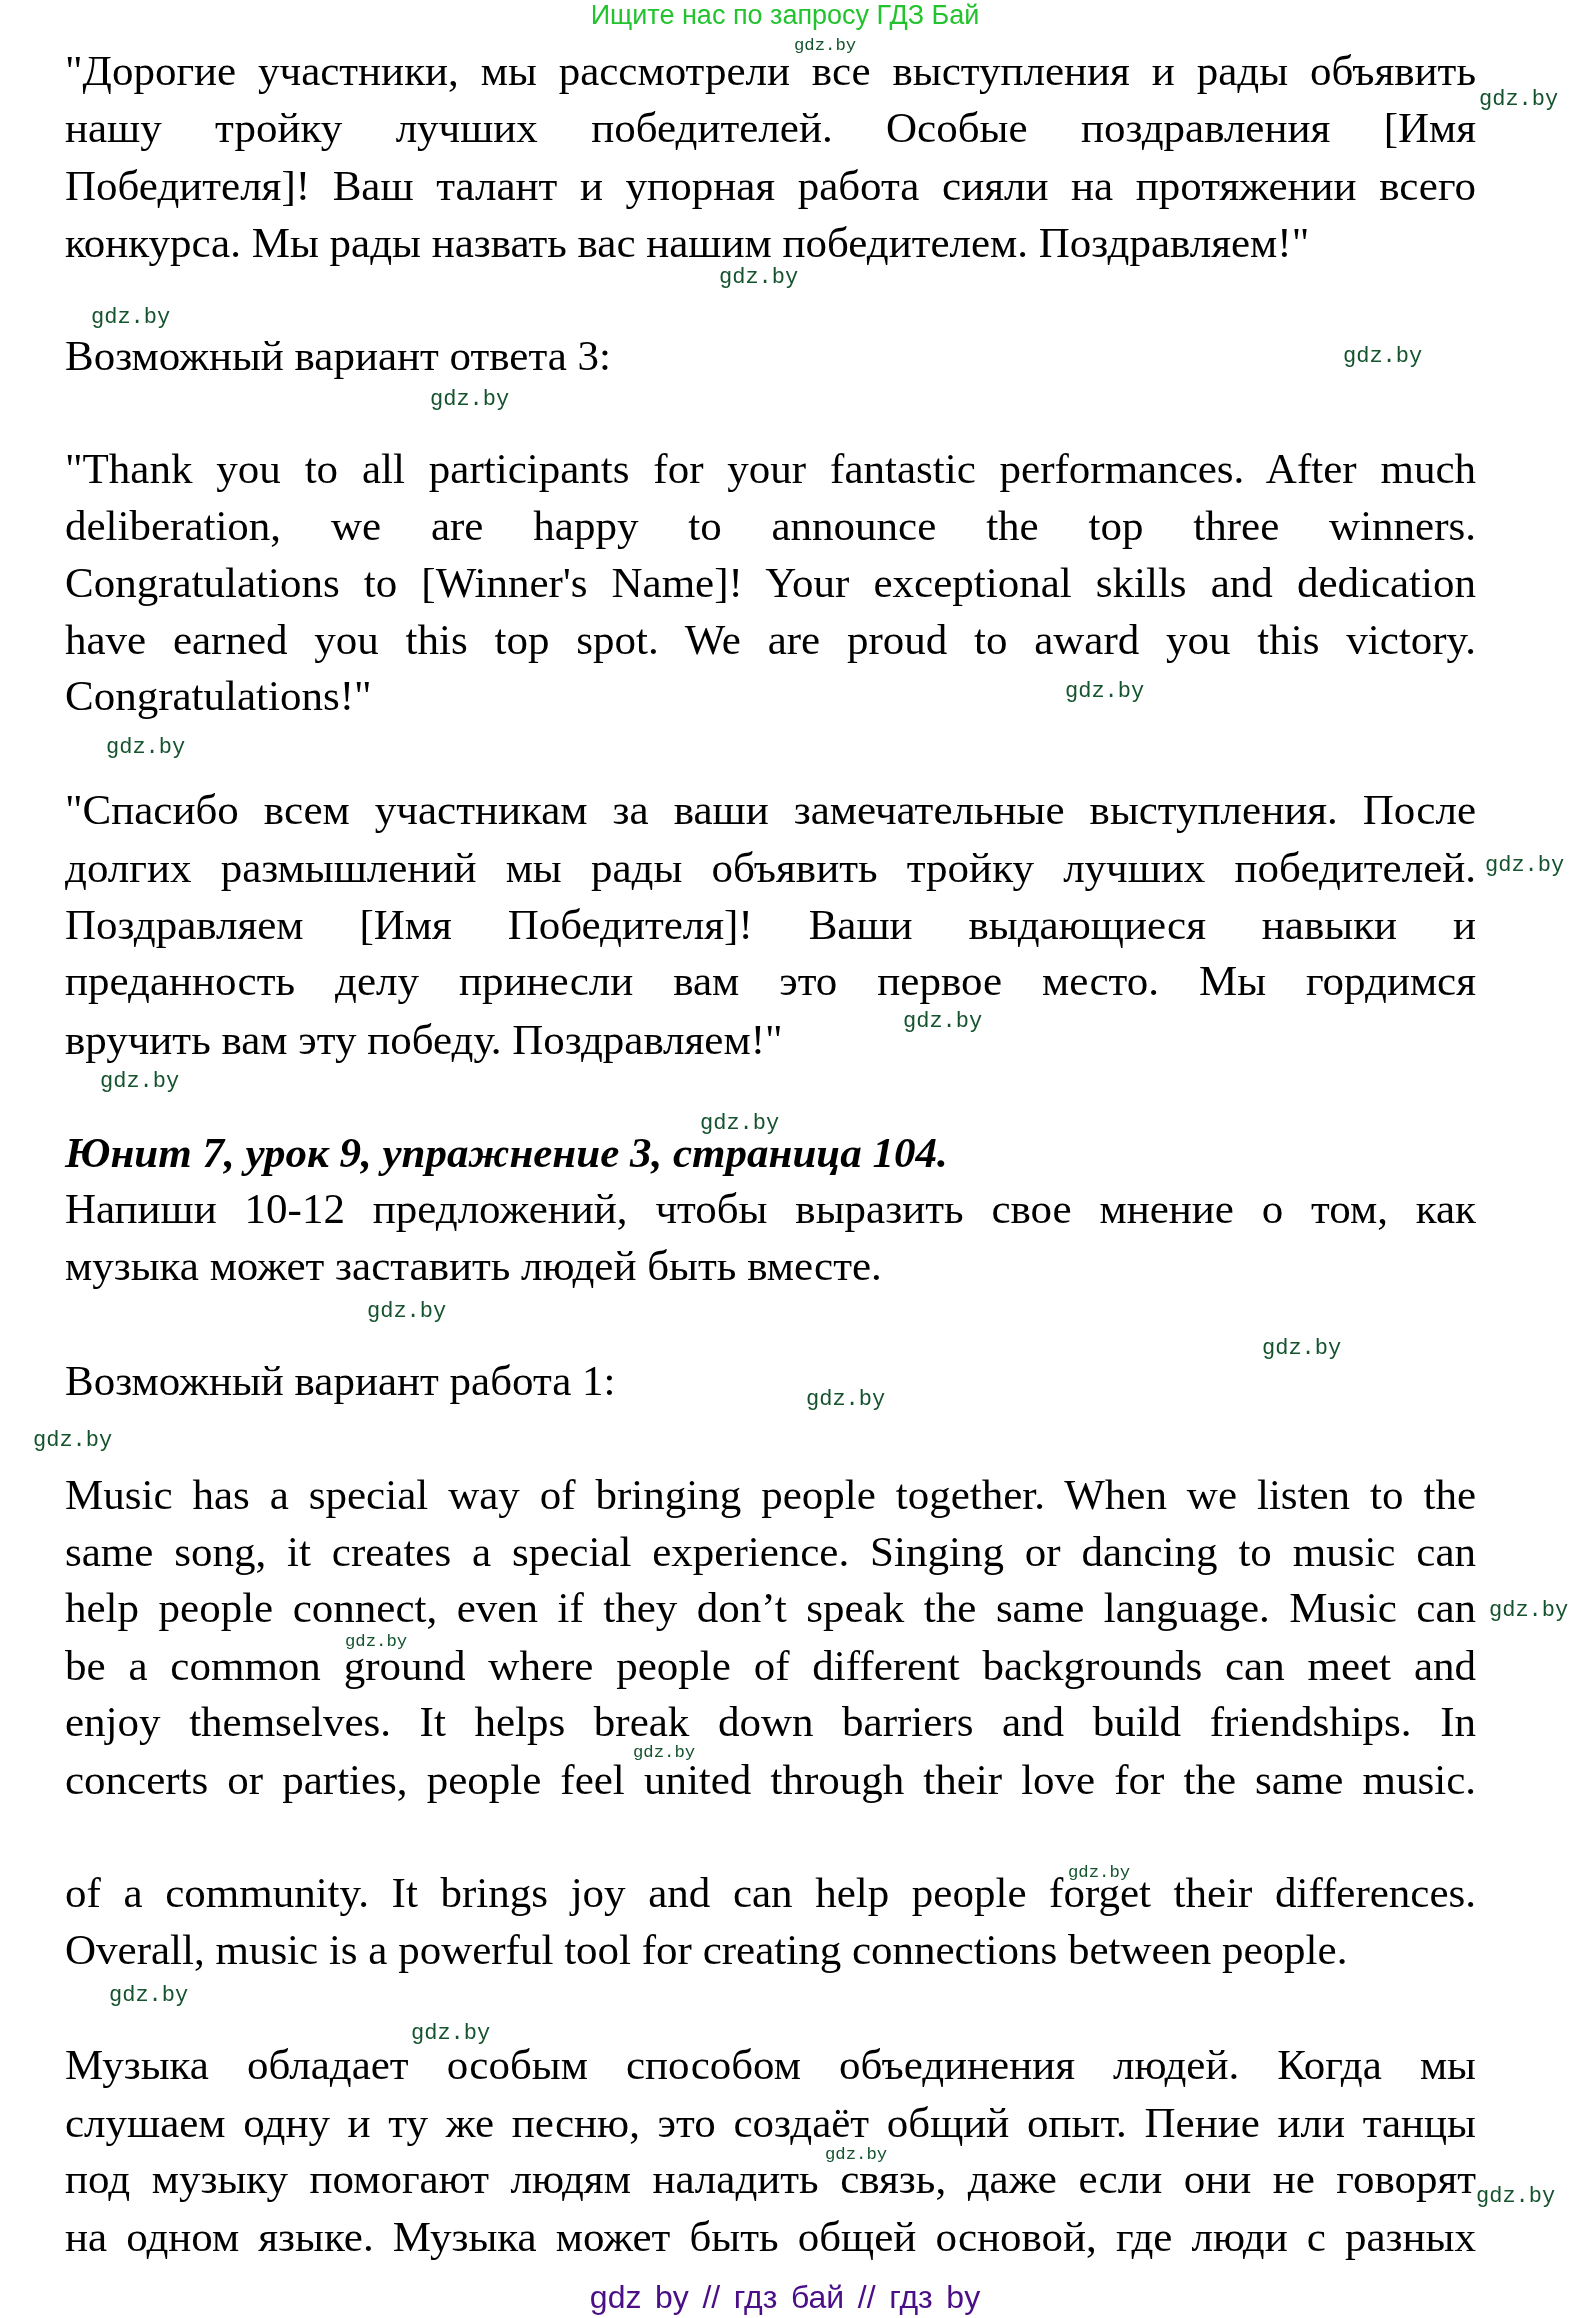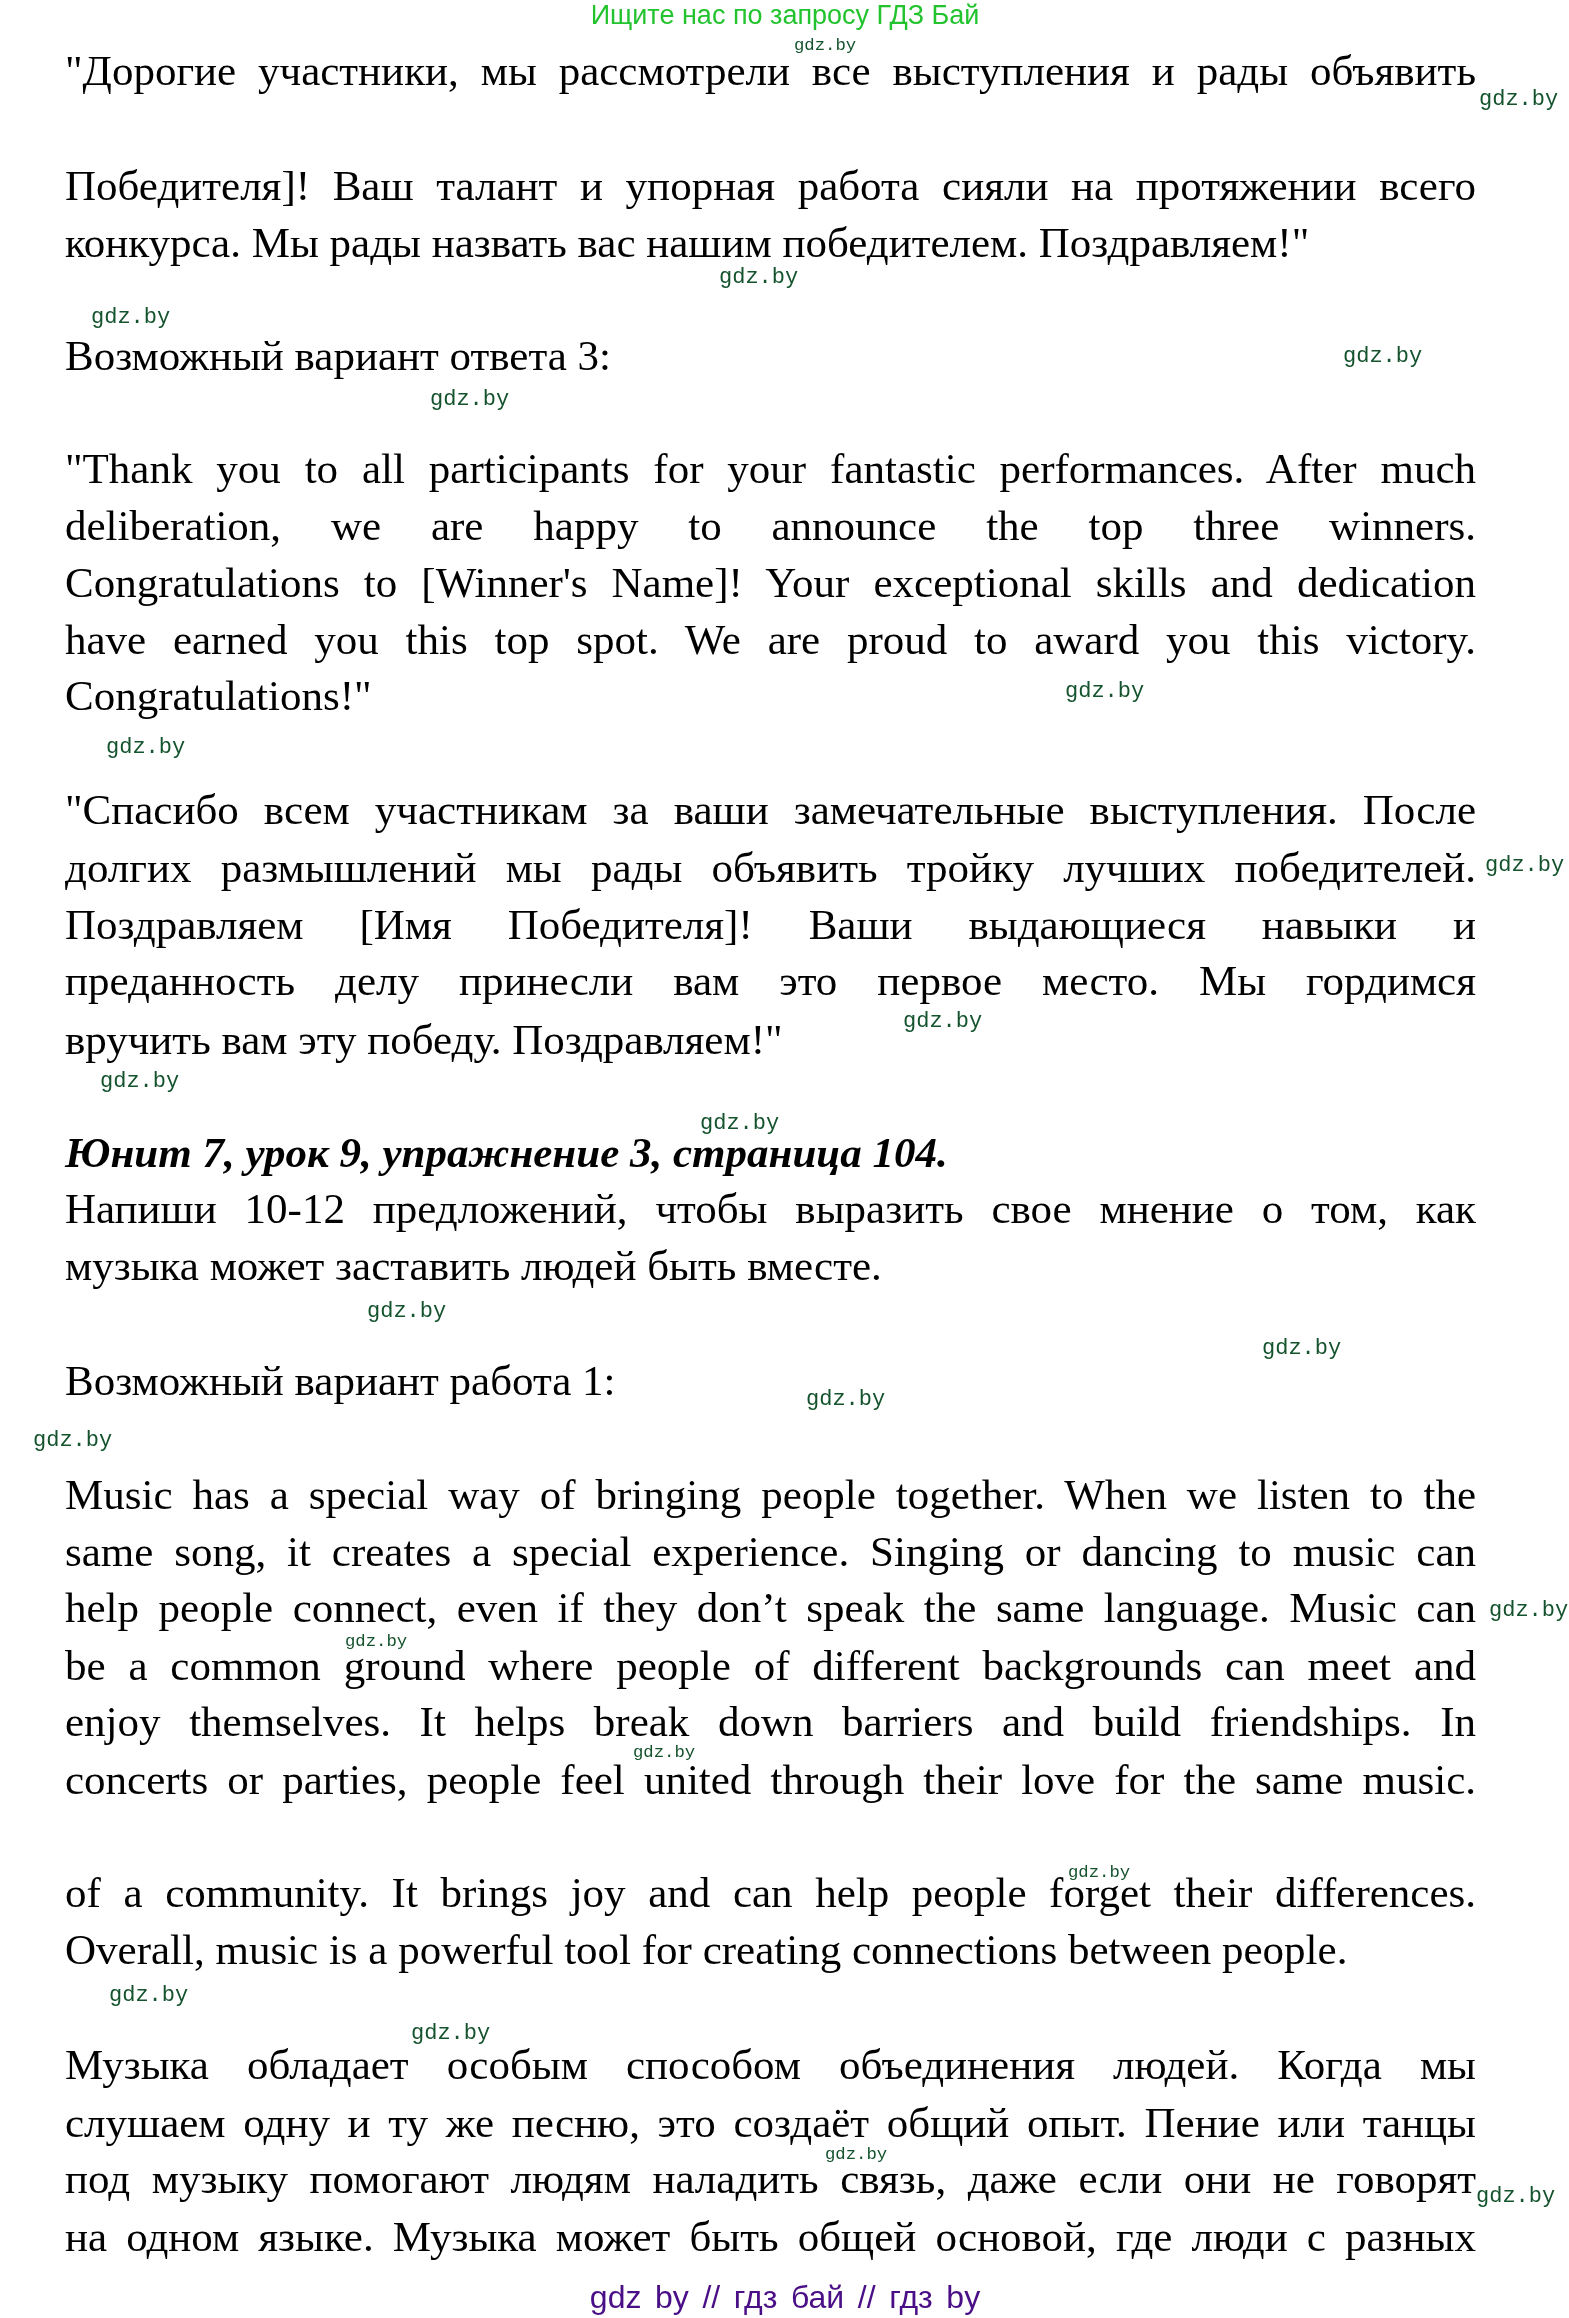--- a/index.html
+++ b/index.html
@@ -29,20 +29,21 @@
   .wm.s { font-size: 17.3px; line-height: 19px; }
 </style>
 </head>
 <body>
 
 <div class="page">
 
   <div class="banner">Ищите нас по запросу ГДЗ Бай</div>
 
   <div class="line j" style="top:45px">"Дорогие участники, мы рассмотрели все выступления и рады объявить</div>
+  <div class="line j" style="top:102px">нашу тройку лучших победителей. Особые поздравления [Имя</div>
   <div class="line j" style="top:160px">Победителя]! Ваш талант и упорная работа сияли на протяжении всего</div>
   <div class="line" style="top:217px">конкурса. Мы рады назвать вас нашим победителем. Поздравляем!"</div>
 
   <div class="line" style="top:330px">Возможный вариант ответа 3:</div>
 
   <div class="line j" style="top:443px">"Thank you to all participants for your fantastic performances. After much</div>
   <div class="line j" style="top:500px">deliberation, we are happy to announce the top three winners.</div>
   <div class="line j" style="top:557px">Congratulations to [Winner's Name]! Your exceptional skills and dedication</div>
   <div class="line j" style="top:614px">have earned you this top spot. We are proud to award you this victory.</div>
   <div class="line" style="top:670px">Congratulations!"</div>

